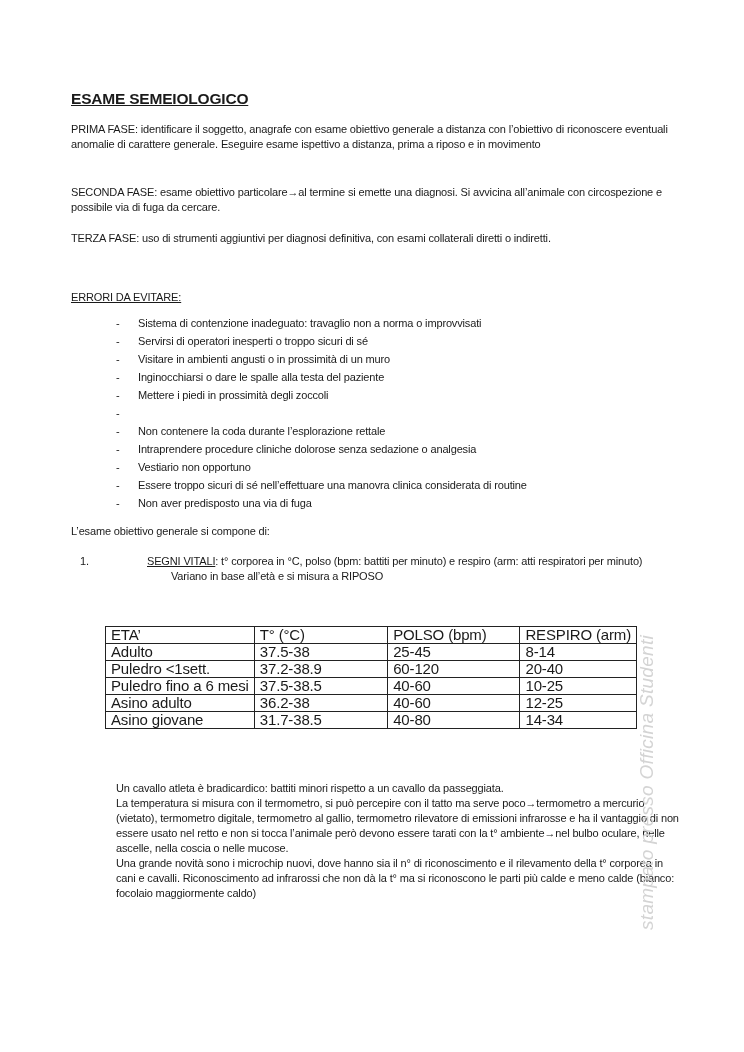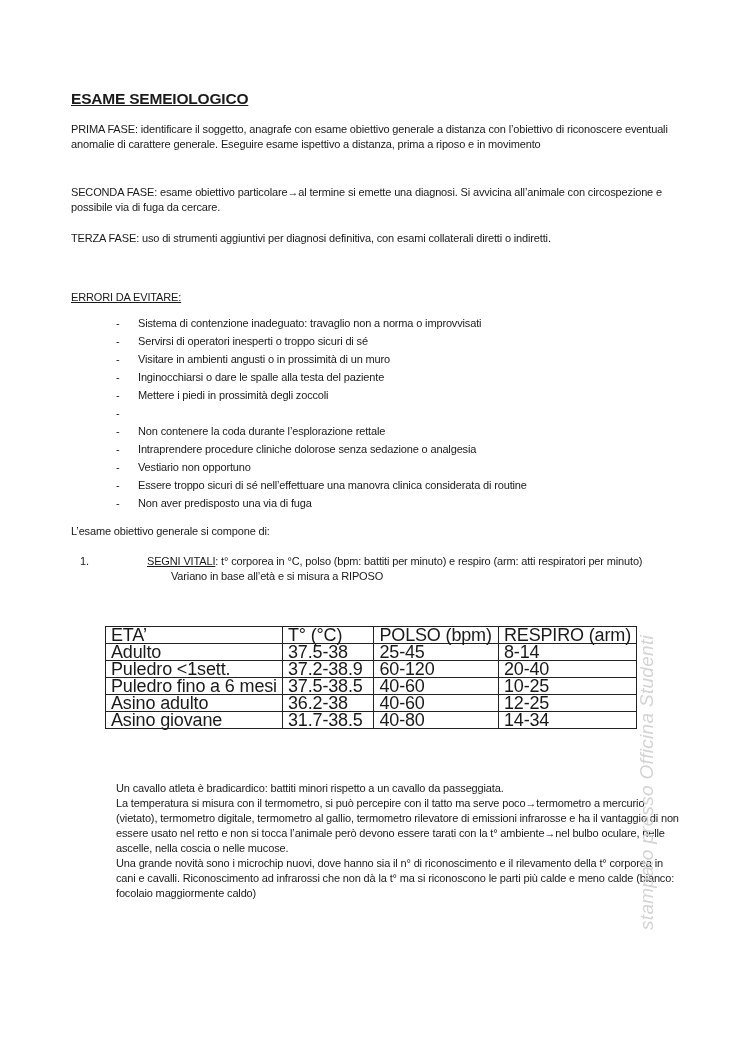--- a/index.html
+++ b/index.html
@@ -23,21 +23,21 @@
     .bullets li { position: relative; padding-left: 22px; height: 18px; white-space: nowrap; }
     .bullets .dash { position: absolute; left: 0; top: 0; }
     .intro { position: absolute; left: 71px; top: 524px; }
     .numbered { position: absolute; left: 80px; top: 554px; width: 600px; }
     .num { position: absolute; left: 0; top: 0; }
     .num-body { position: absolute; left: 36px; top: 0; width: 555px; margin-left: 31px; }
     .underlined { text-decoration: underline; }
     .sub-indent { padding-left: 24px; }
     table.vitals {
       position: absolute; left: 105px; top: 626px; width: 532px;
-      border-collapse: collapse; font-size: 18px; letter-spacing: -0.15px;
+      border-collapse: collapse; font-size: 15px; letter-spacing: -0.15px;
     }
     table.vitals td {
       border: 1px solid #222; padding: 0 5px; height: 16px; line-height: 16px; white-space: nowrap;
     }
     table.vitals td:nth-child(1) { width: 124px; }
     table.vitals td:nth-child(2) { width: 124px; }
     table.vitals td:nth-child(3) { width: 122px; }
     .notes { position: absolute; left: 116px; top: 748px; width: 565px; margin-top: 33px; }
     .watermark {
       position: absolute; left: 636px; top: 930px;

